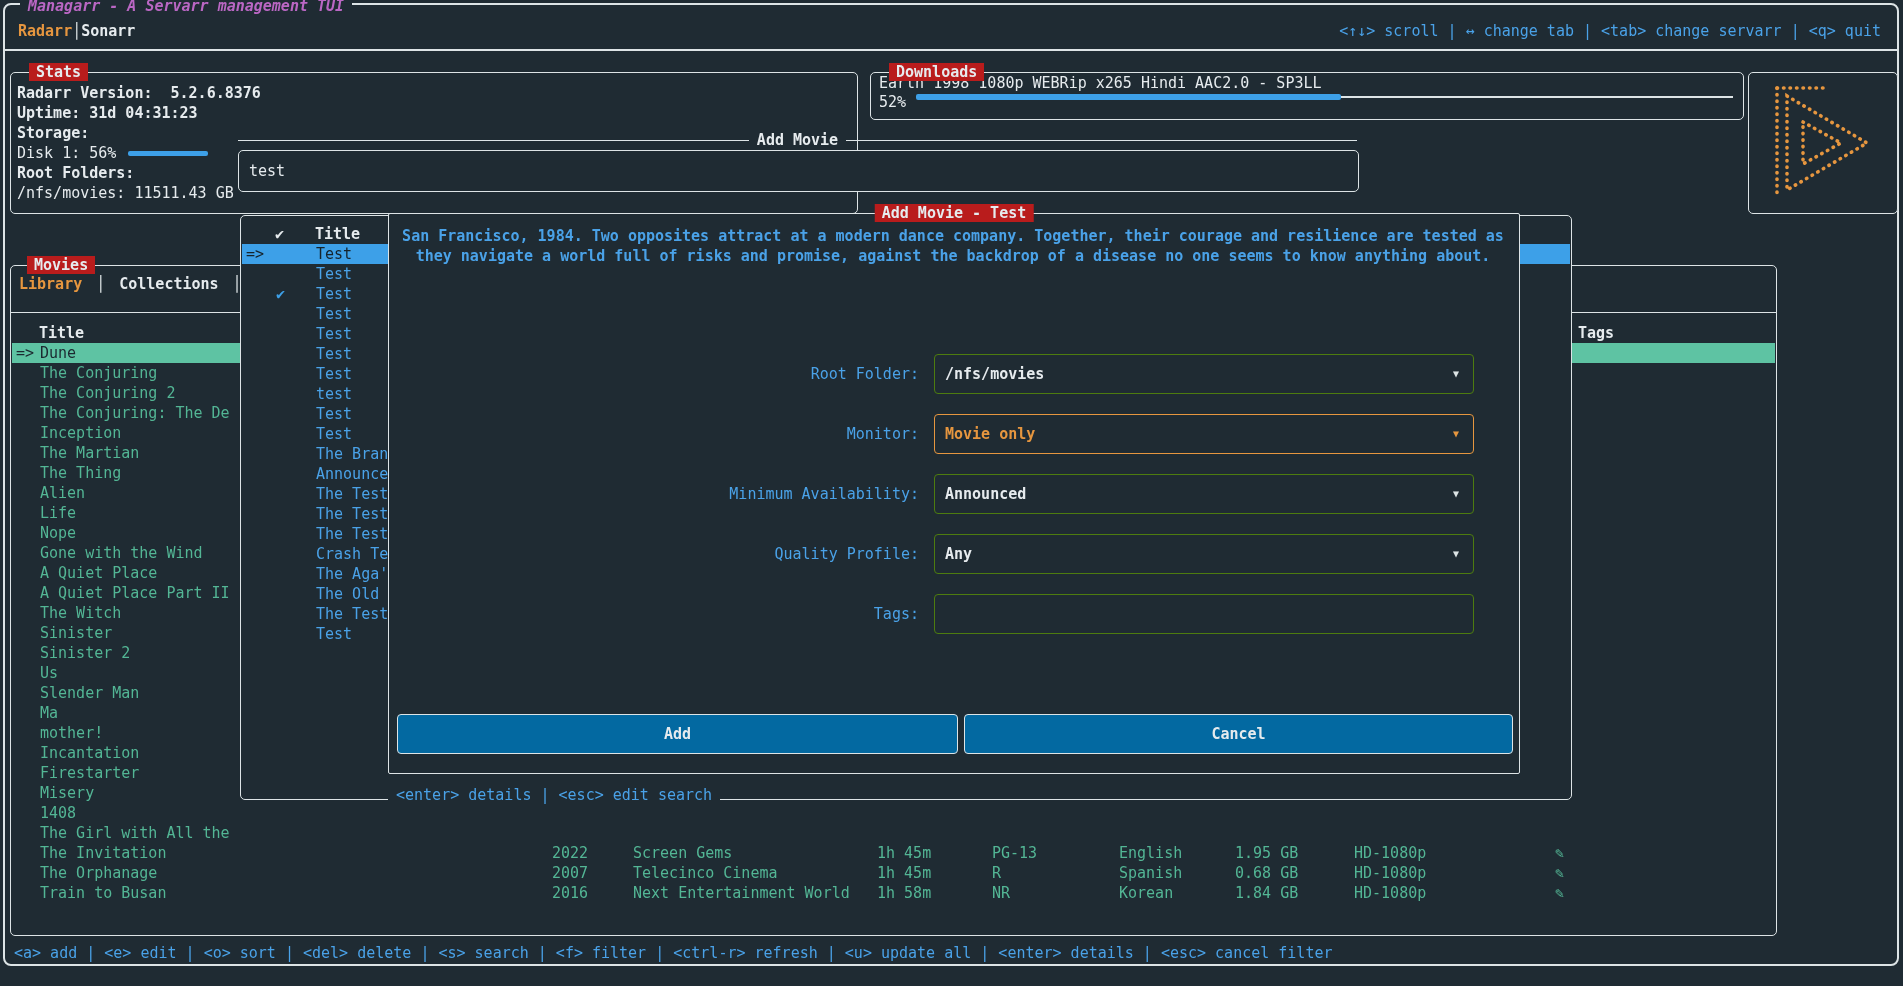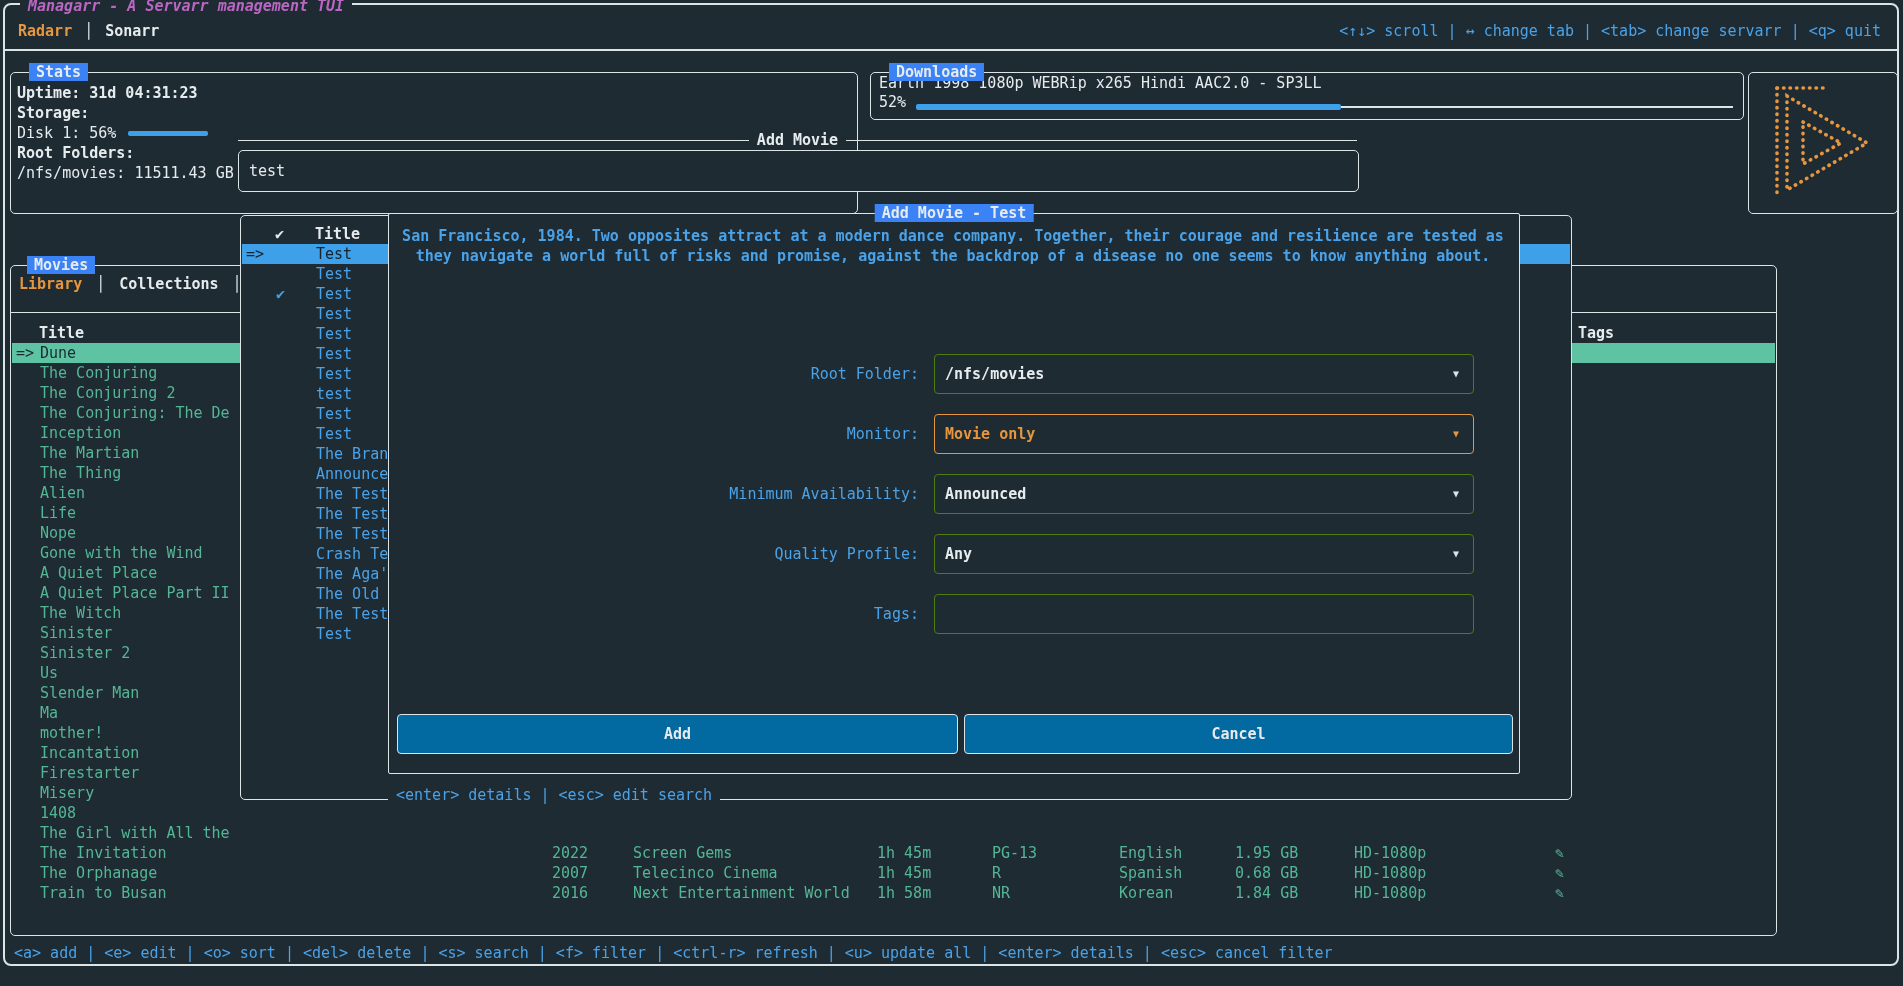--- a/index.html
+++ b/index.html
@@ -8,38 +8,38 @@
     font-family:"DejaVu Sans Mono","Liberation Mono",monospace;font-size:15px;}
   .b{font-weight:bold}
   .blue{color:#4aa2e8}
   .orange{color:#e6963f}
 
   
   .outer{position:absolute;left:3px;top:3px;right:4px;bottom:20px;
     border:2px solid #dde4e6;border-radius:8px;pointer-events:none}
   .app-title{position:absolute;left:20px;top:-3px;background:#1f2b33;padding:0 8px;
     color:#ba67c4;font-weight:bold;font-style:italic;z-index:5}
-  .tabs-row{position:absolute;left:18px;top:22px;z-index:5;display:flex;align-items:center;gap:12px}
+  .tabs-row{position:absolute;left:18px;top:22px;z-index:5;display:flex;align-items:center;}
   .tab-sep{color:#dde4e6}
   .top-help{position:absolute;right:22px;top:22px;z-index:5}
   .hline-top{position:absolute;left:5px;right:6px;top:49px;border-top:2px solid #dde4e6;z-index:4}
 
   
   .panel{position:absolute;border:1px solid #dde4e6;border-radius:5px;background:#1f2b33}
-  .panel-title{position:absolute;top:-10px;background:#3b82f6;padding:0 7px;font-weight:bold;color:#e6ebee;white-space:nowrap}
+  .panel-title{position:absolute;top:-10px;background:#b91c1c;padding:0 7px;font-weight:bold;color:#e6ebee;white-space:nowrap}
 
   
   .stats{left:10px;top:72px;width:846px;height:140px;z-index:1}
   .stats-line{height:20px;line-height:20px;white-space:pre;padding-left:6px}
   .disk-bar{display:inline-block;width:80px;height:5px;background:#3da0e8;margin-left:12px;vertical-align:middle;border-radius:2px}
 
   
   .downloads{left:870px;top:72px;width:872px;height:46px;z-index:1}
   .dl-item{height:20px;line-height:20px;padding-left:8px;white-space:pre}
-  .dl-row{display:flex;align-items:flex-end;height:18px;padding:0 10px 0 8px;gap:10px}
+  .dl-row{display:flex;align-items:flex-start;height:18px;padding:0 10px 0 8px;gap:10px}
   .dl-track{flex:1;display:flex;align-items:center;height:8px}
   .dl-fill{height:6px;background:#3da0e8;border-radius:2px}
   .dl-rest{flex:1;height:2px;background:#dde4e6}
 
   
   .logo-box{left:1748px;top:72px;width:148px;height:140px;z-index:1;display:flex;align-items:center;justify-content:center}
 
   
   .movies{left:10px;top:265px;width:1765px;height:669px;z-index:1}
   .movies-tabs{position:absolute;left:8px;top:8px;display:flex;align-items:center;gap:14px;height:20px}
@@ -111,20 +111,21 @@
     <span class="b orange">Radarr</span>
     <span class="tab-sep">│</span>
     <span class="b">Sonarr</span>
   </div>
   <div class="top-help blue">&lt;↑↓&gt; scroll | ↔ change tab | &lt;tab&gt; change servarr | &lt;q&gt; quit</div>
   <div class="hline-top"></div>
 
   <div class="panel stats">
     <div class="panel-title" style="left:18px">Stats</div>
     <div style="padding-top:10px">
+      <div class="stats-line b">Radarr Version:  5.2.6.8376</div>
       <div class="stats-line b">Uptime: 31d 04:31:23</div>
       <div class="stats-line b">Storage:</div>
       <div class="stats-line"><span>Disk 1: 56%</span><span class="disk-bar"></span></div>
       <div class="stats-line b">Root Folders:</div>
       <div class="stats-line">/nfs/movies: 11511.43 GB</div>
     </div>
   </div>
 
   <div class="panel downloads">
     <div class="panel-title" style="left:18px">Downloads</div>

